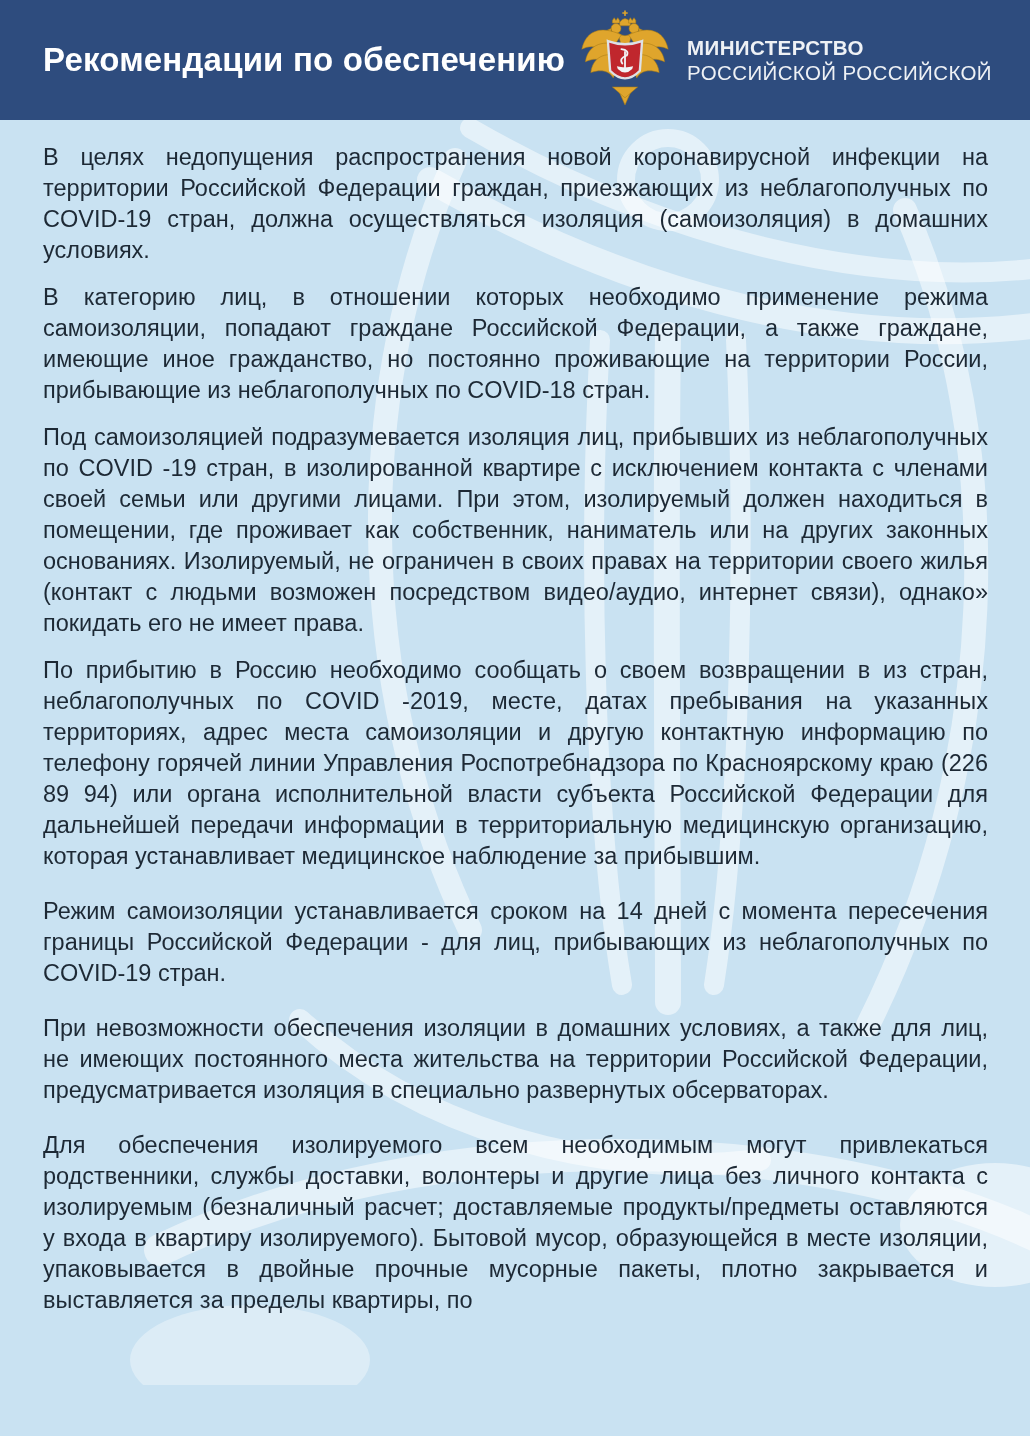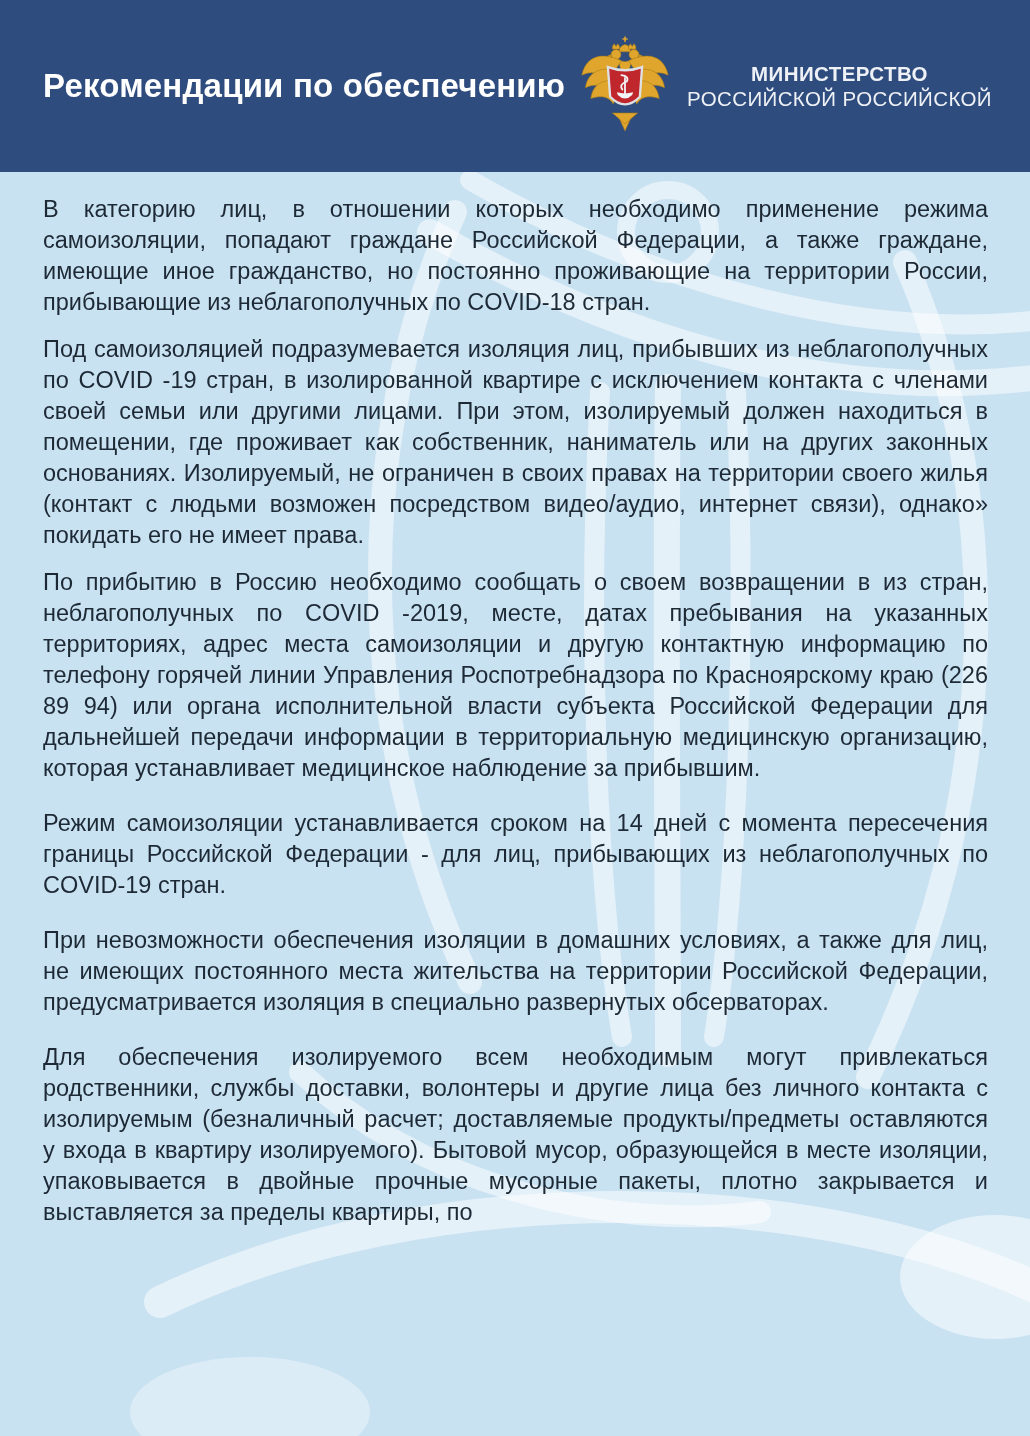--- a/index.html
+++ b/index.html
@@ -3,28 +3,28 @@
 <meta charset="utf-8">
 <style>
   html,body{margin:0;padding:0;background:#9aa7b4;}
   .page{
     width:1030px;height:1436px;position:relative;overflow:hidden;
     font-family:"Liberation Sans",sans-serif;background:#c9e2f2;
     margin:0 auto;
   }
   
   .header{
-    height:172px;background:#2e4c7e;box-sizing:border-box;
+    height:120px;background:#2e4c7e;box-sizing:border-box;
     display:flex;align-items:center;justify-content:space-between;
     padding:0 38px 0 43px;position:relative;z-index:3;
   }
   .title{color:#ffffff;font-weight:bold;font-size:33px;line-height:46px;letter-spacing:0.2px;}
   .ministry{display:flex;align-items:center;gap:17px;}
   .ministry-name{color:#eef1f5;font-size:20.5px;line-height:25px;letter-spacing:0.4px;white-space:nowrap;}
-  .ministry-name .bold{font-weight:bold;text-align:center;}
+  .ministry-name .bold{font-weight:bold;}
   .emblem{width:90px;height:104px;flex:0 0 auto;}
   
   .bodyarea{position:relative;height:1265px;background:#c9e2f2;overflow:hidden;}
   .watermark{position:absolute;top:0;left:0;z-index:1;pointer-events:none;}
   .content{position:relative;z-index:2;padding:22px 42px 0 43px;}
   p.para{
     margin:0 0 16px 0;font-size:23.5px;line-height:31px;color:#1d2935;
     text-align:justify;font-family:"Liberation Sans",sans-serif;
   }
   p.tight{margin-bottom:0;margin-top:24px;}
@@ -99,20 +99,21 @@
         <path d="M668,215 C665,430 668,700 668,882" stroke-width="26"></path>
         <path d="M736,220 C746,430 740,700 714,865" stroke-width="20"></path>
         <path d="M160,1130 C430,1000 820,1010 1045,1120" stroke-width="32"></path>
         <path d="M300,900 C420,1010 600,1060 760,1040" stroke-width="22"></path>
       </g>
       <ellipse cx="995" cy="1105" rx="95" ry="62" fill="#ffffff" fill-opacity="0.5"></ellipse>
       <ellipse cx="250" cy="1240" rx="120" ry="55" fill="#ffffff" fill-opacity="0.35"></ellipse>
     </svg>
 
     <div class="content">
+      <p class="para">В целях недопущения распространения новой коронавирусной инфекции на территории Российской Федерации граждан, приезжающих из неблагополучных по COVID-19 стран, должна осуществляться изоляция (самоизоляция) в домашних условиях.</p>
       <p class="para">В категорию лиц, в отношении которых необходимо применение режима самоизоляции, попадают граждане Российской Федерации, а также граждане, имеющие иное гражданство, но постоянно проживающие на территории России, прибывающие из неблагополучных по COVID-18 стран.</p>
       <p class="para">Под самоизоляцией подразумевается изоляция лиц, прибывших из неблагополучных по COVID -19 стран, в изолированной квартире с исключением контакта с членами своей семьи или другими лицами. При этом, изолируемый должен находиться в помещении, где проживает как собственник, наниматель или на других законных основаниях. Изолируемый, не ограничен в своих правах на территории своего жилья (контакт с людьми возможен посредством видео/аудио, интернет связи), однако» покидать его не имеет права.</p>
       <p class="para">По прибытию в Россию необходимо сообщать о своем возвращении в из стран, неблагополучных по COVID -2019, месте, датах пребывания на указанных территориях, адрес места самоизоляции и другую контактную информацию по телефону горячей линии Управления Роспотребнадзора по Красноярскому краю (226 89 94) или органа исполнительной власти субъекта Российской Федерации для дальнейшей передачи информации в территориальную медицинскую организацию, которая устанавливает медицинское наблюдение за прибывшим.</p>
       <p class="para tight">Режим самоизоляции устанавливается сроком на 14 дней с момента пересечения границы Российской Федерации - для лиц, прибывающих из неблагополучных по COVID-19 стран.</p>
       <p class="para tight">При невозможности обеспечения изоляции в домашних условиях, а также для лиц, не имеющих постоянного места жительства на территории Российской Федерации, предусматривается изоляция в специально развернутых обсерваторах.</p>
       <p class="para tight">Для обеспечения изолируемого всем необходимым могут привлекаться родственники, службы доставки, волонтеры и другие лица без личного контакта с изолируемым (безналичный расчет; доставляемые продукты/предметы оставляются у входа в квартиру изолируемого). Бытовой мусор, образующейся в месте изоляции, упаковывается в двойные прочные мусорные пакеты, плотно закрывается и выставляется за пределы квартиры, по</p>
     </div>
   </main>
 </div>
 

